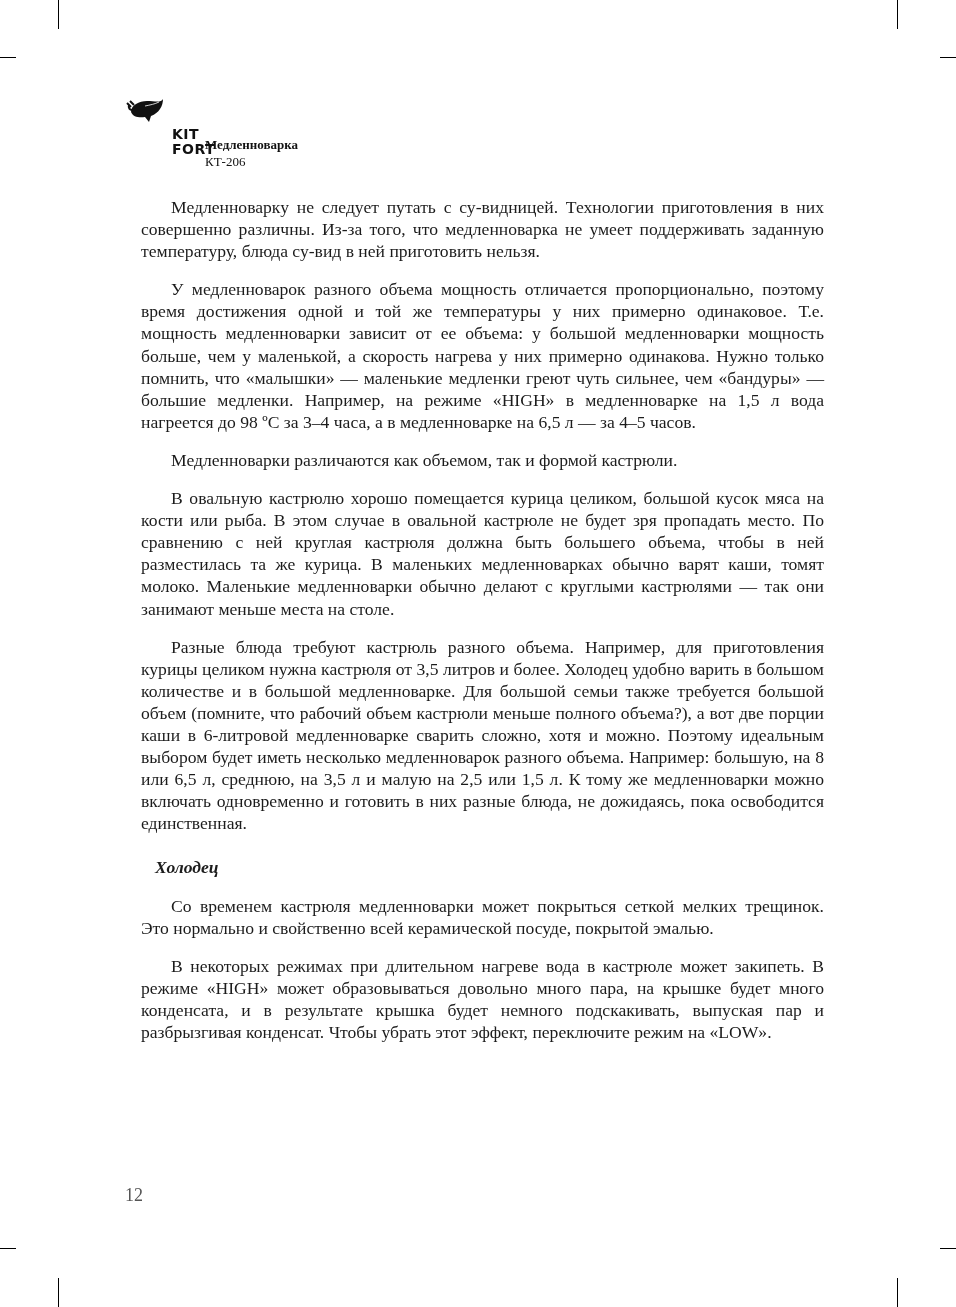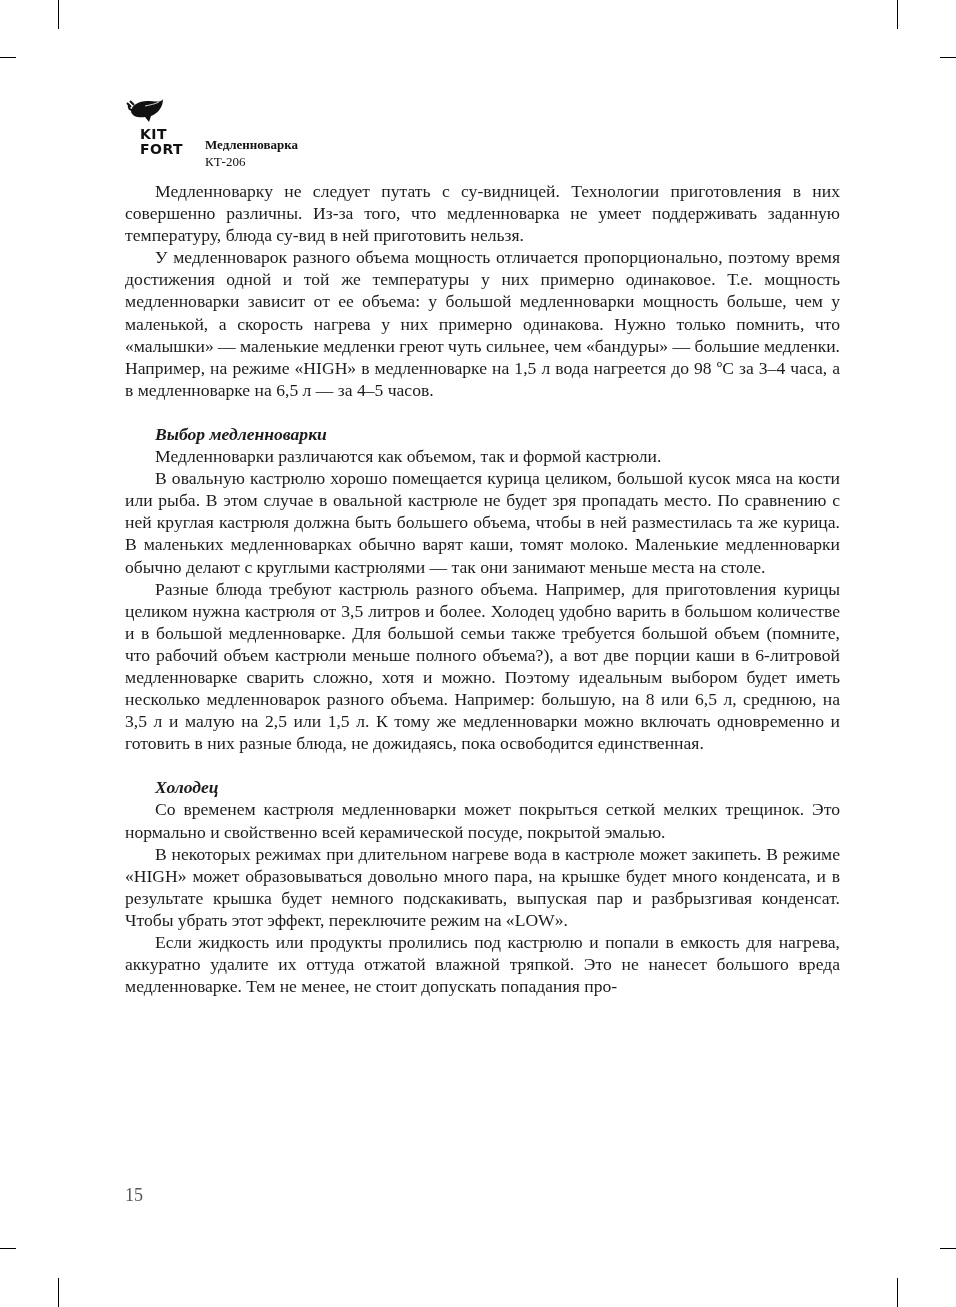--- a/index.html
+++ b/index.html
@@ -12,33 +12,33 @@
     .crop.v { width: 1px; height: 29px; }
     .crop.h { height: 1px; width: 16px; }
 
     .header { position: absolute; left: 125px; top: 96px; width: 300px; height: 65px; }
     .logo-icon { position: absolute; left: 0; top: 0; width: 40px; height: 28px; }
     .logo-text {
       position: absolute; left: 15px; top: 31px;
       font-family: "DejaVu Sans", "Liberation Sans", sans-serif;
       font-weight: bold; font-size: 14px; line-height: 15px; letter-spacing: 0.5px; color: #111;
     }
-    .logo-text span { display: block; }
+    .logo-text span { display: block; margin-left: 32px; }
     .product {
       position: absolute; left: 80px; top: 40px;
       font-size: 13px; line-height: 17px; color: #111;
     }
     .product .name { font-weight: bold; display: block; }
     .product .model { display: block; }
 
     .content {
       position: absolute; left: 125px; top: 180px; width: 715px;
       font-size: 17.6px; line-height: 22.1px; color: #1c1c1c;
     }
-    .content p { margin: 0; text-indent: 30px; text-align: justify; }
+    .content p { margin: 16px; text-indent: 30px; text-align: justify; }
     .content h3 {
       margin: 22px 0 0 0; padding-left: 30px;
       font-size: 17.6px; line-height: 22.1px; font-weight: bold; font-style: italic;
     }
     .page-num {
       position: absolute; left: 125px; top: 1185px;
       font-size: 18px; color: #555;
     }
   </style>
 </head>
@@ -68,24 +68,22 @@
     <span class="name">Медленноварка</span>
     <span class="model">КТ-206</span>
   </div>
 </div>
 
 <div class="content">
   <p>Медленноварку не следует путать с су-видницей. Технологии приготовления в них совершенно различны. Из-за того, что медленноварка не умеет поддерживать заданную температуру, блюда су-вид в ней приготовить нельзя.</p>
 
   <p>У медленноварок разного объема мощность отличается пропорционально, поэтому время достижения одной и той же температуры у них примерно одинаковое. Т.е. мощность медленноварки зависит от ее объема: у большой медленноварки мощность больше, чем у маленькой, а скорость нагрева у них примерно одинакова. Нужно только помнить, что «малышки» — маленькие медленки греют чуть сильнее, чем «бандуры» — большие медленки. Например, на режиме «HIGH» в медленноварке на 1,5 л вода нагреется до 98 ºC за 3–4 часа, а в медленноварке на 6,5 л — за 4–5 часов.</p>
 
-  <h3>Выбор медленноварки</h3>
   <p>Медленноварки различаются как объемом, так и формой кастрюли.</p>
   <p>В овальную кастрюлю хорошо помещается курица целиком, большой кусок мяса на кости или рыба. В этом случае в овальной кастрюле не будет зря пропадать место. По сравнению с ней круглая кастрюля должна быть большего объема, чтобы в ней разместилась та же курица. В маленьких медленноварках обычно варят каши, томят молоко. Маленькие медленноварки обычно делают с круглыми кастрюлями — так они занимают меньше места на столе.</p>
   <p>Разные блюда требуют кастрюль разного объема. Например, для приготовления курицы целиком нужна кастрюля от 3,5 литров и более. Холодец удобно варить в большом количестве и в большой медленноварке. Для большой семьи также требуется большой объем (помните, что рабочий объем кастрюли меньше полного объема?), а вот две порции каши в 6-литровой медленноварке сварить сложно, хотя и можно. Поэтому идеальным выбором будет иметь несколько медленноварок разного объема. Например: большую, на 8 или 6,5 л, среднюю, на 3,5 л и малую на 2,5 или 1,5 л. К тому же медленноварки можно включать одновременно и готовить в них разные блюда, не дожидаясь, пока освободится единственная.</p>
 
   <h3>Холодец</h3>
   <p>Со временем кастрюля медленноварки может покрыться сеткой мелких трещинок. Это нормально и свойственно всей керамической посуде, покрытой эмалью.</p>
   <p>В некоторых режимах при длительном нагреве вода в кастрюле может закипеть. В режиме «HIGH» может образовываться довольно много пара, на крышке будет много конденсата, и в результате крышка будет немного подскакивать, выпуская пар и разбрызгивая конденсат. Чтобы убрать этот эффект, переключите режим на «LOW».</p>
-  <p>Если жидкость или продукты пролились под кастрюлю и попали в емкость для нагрева, аккуратно удалите их оттуда отжатой влажной тряпкой. Это не нанесет большого вреда медленноварке. Тем не менее, не стоит допускать попадания про-</p>
 </div>
 
-<div class="page-num">15</div>
+<div class="page-num">12</div>
 
 </body></html>

